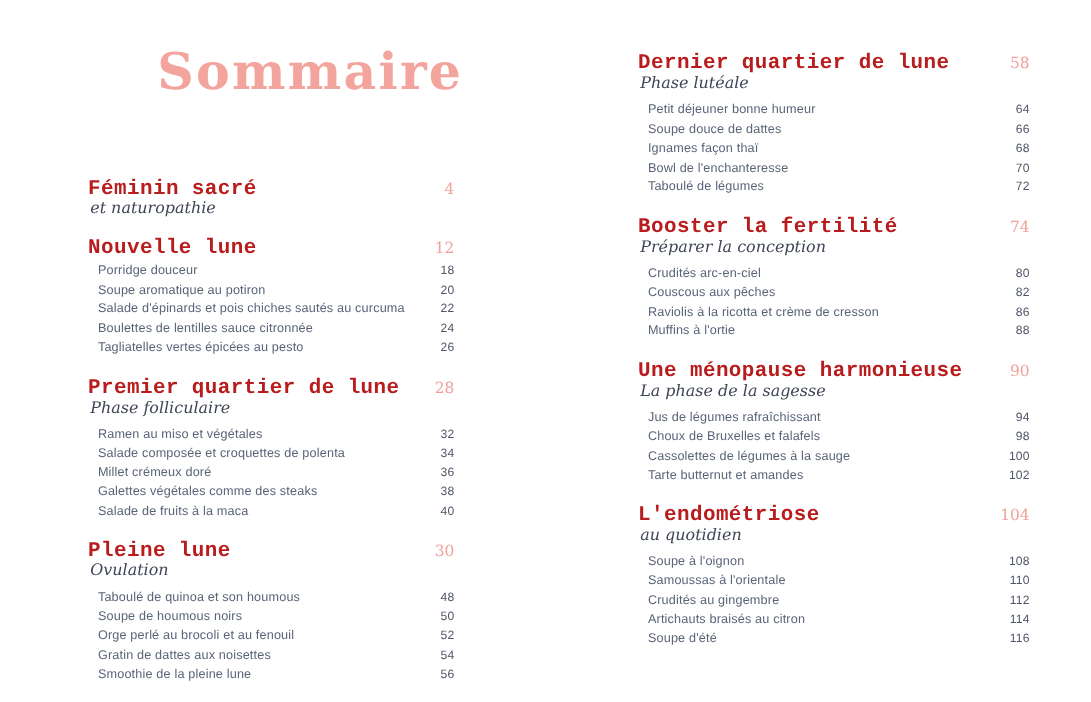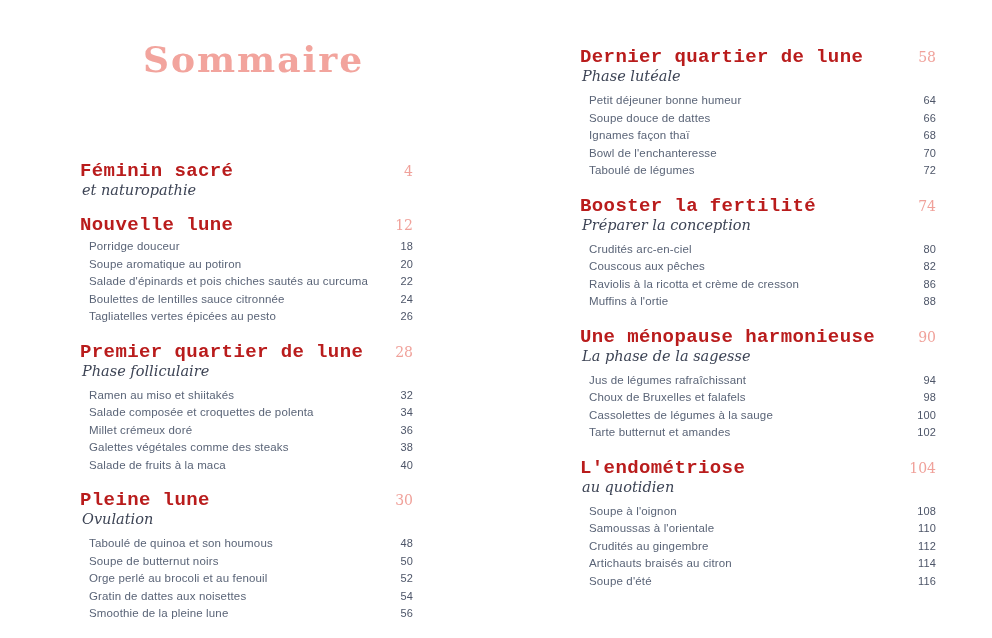--- a/index.html
+++ b/index.html
@@ -4,21 +4,21 @@
 <style>
   html,body{margin:0;padding:0;}
   body{
     width:992px;height:638px;background:#ffffff;overflow:hidden;
     font-family:"Liberation Sans",sans-serif;
     position:relative;
   }
   .page-title{
     position:absolute;left:143px;top:38px;margin:0;
     font-family:"DejaVu Serif",serif;font-weight:700;
-    font-size:36px;letter-spacing:2px;color:#f2a49d;
+    font-size:46px;letter-spacing:2px;color:#f2a49d;
   }
   .col{position:absolute;}
   #col-left{left:80px;top:160px;width:333px;}
   #col-right{left:580px;top:46px;width:356px;}
   .toc-section{margin-bottom:15px;}
   .sec-head{display:flex;justify-content:space-between;align-items:baseline;}
   .sec-title{
     margin:0;font-family:Liberation Mono, monospace;font-weight:700;
     font-size:19px;letter-spacing:0.4px;color:#b91c1c;line-height:22px;
   }
@@ -86,21 +86,21 @@
   </section>
 
   <section class="toc-section">
     <div class="sec-head">
       <h2 class="sec-title">Premier quartier de lune</h2>
       <span class="sec-page">28</span>
     </div>
     <div class="sec-sub">Phase folliculaire</div>
     <ul class="items">
   <li class="item">
-    <span class="item-label">Ramen au miso et shiitakés</span>
+    <span class="item-label">Ramen au miso et végétales</span>
     <span class="item-page">32</span>
   </li>
 
   <li class="item">
     <span class="item-label">Salade composée et croquettes de polenta</span>
     <span class="item-page">34</span>
   </li>
 
   <li class="item">
     <span class="item-label">Millet crémeux doré</span>
@@ -125,21 +125,21 @@
       <span class="sec-page">30</span>
     </div>
     <div class="sec-sub">Ovulation</div>
     <ul class="items">
   <li class="item">
     <span class="item-label">Taboulé de quinoa et son houmous</span>
     <span class="item-page">48</span>
   </li>
 
   <li class="item">
-    <span class="item-label">Soupe de butternut noirs</span>
+    <span class="item-label">Soupe de houmous noirs</span>
     <span class="item-page">50</span>
   </li>
 
   <li class="item">
     <span class="item-label">Orge perlé au brocoli et au fenouil</span>
     <span class="item-page">52</span>
   </li>
 
   <li class="item">
     <span class="item-label">Gratin de dattes aux noisettes</span>

